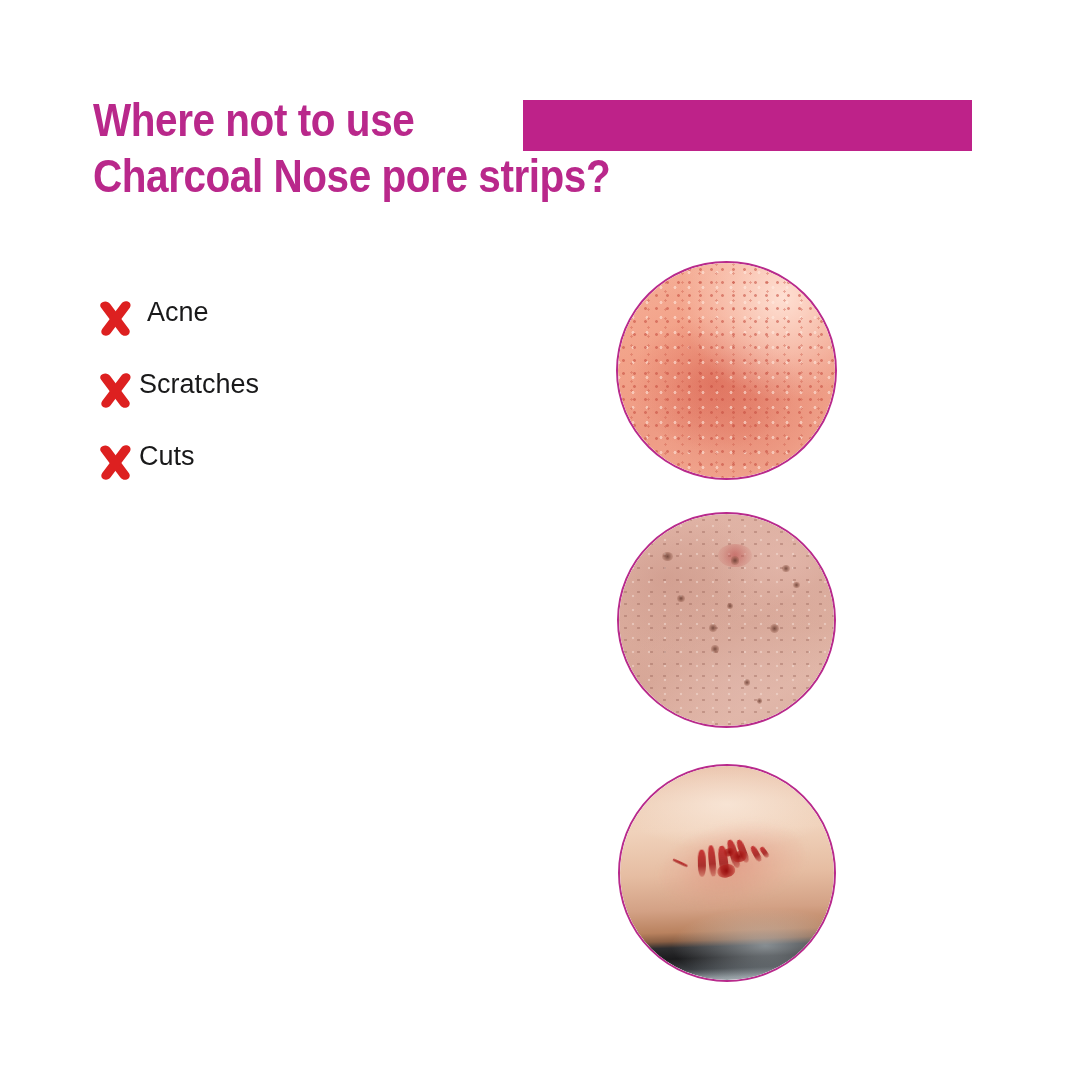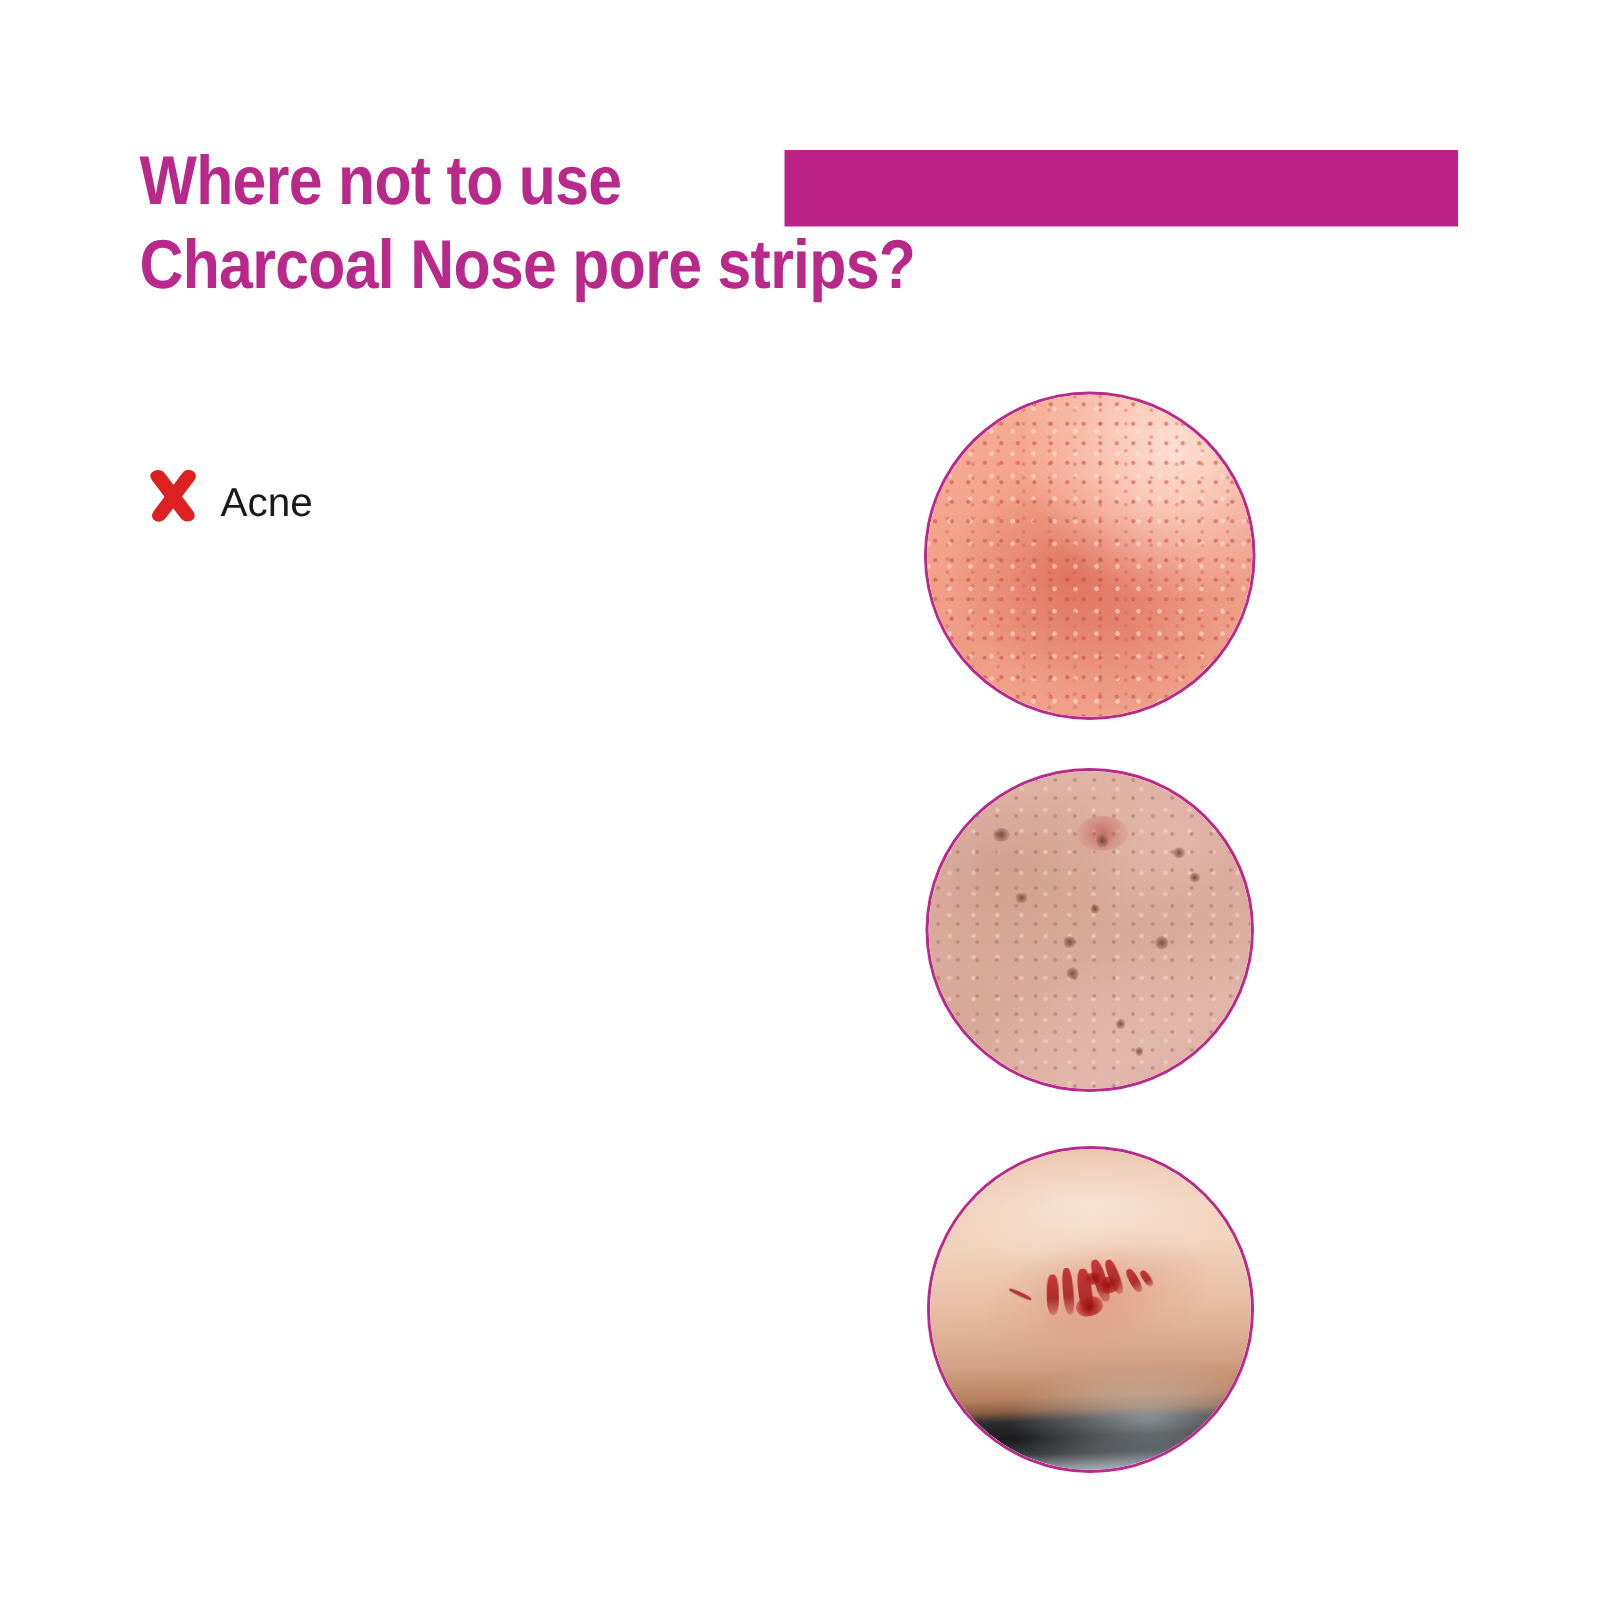--- a/index.html
+++ b/index.html
@@ -51,21 +51,21 @@
 
   
   .list {
     position: absolute;
     left: 96px;
     top: 299px;
     width: 430px;
   }
   .list-item {
     display: flex;
-    align-items: flex-end;
+    align-items: flex-start;
     height: 50px;
     margin-bottom: 22px;
   }
   .x-icon {
     width: 38px;
     height: 38px;
     flex: 0 0 38px;
     position: relative;
     display: block;
   }
@@ -216,21 +216,43 @@
           <g fill="#dd2020">
             <path d="M6.4 3.2 C9.2 1.6 12.4 2.4 14.2 5.0 L33.0 30.2 C34.6 32.6 33.6 35.4 30.9 36.4 C28.4 37.3 25.6 36.3 24.0 33.9 L5.1 8.8 C3.5 6.4 4.0 4.5 6.4 3.2 Z"></path>
             <path d="M31.8 2.6 C34.4 3.6 35.4 6.3 33.8 8.8 L14.8 34.0 C13.1 36.5 10.2 37.4 7.7 36.3 C5.2 35.2 4.6 32.5 6.2 30.1 L25.1 5.0 C26.8 2.5 29.3 1.6 31.8 2.6 Z"></path>
           </g>
         </svg>
       </span>
       <span class="item-label">Acne</span>
     </div>
 
 
-
+    <div class="list-item gap-narrow">
+      <span class="x-icon">
+        <svg width="38" height="38" viewBox="0 0 38 38" aria-hidden="true">
+          <g fill="#dd2020">
+            <path d="M6.4 3.2 C9.2 1.6 12.4 2.4 14.2 5.0 L33.0 30.2 C34.6 32.6 33.6 35.4 30.9 36.4 C28.4 37.3 25.6 36.3 24.0 33.9 L5.1 8.8 C3.5 6.4 4.0 4.5 6.4 3.2 Z"></path>
+            <path d="M31.8 2.6 C34.4 3.6 35.4 6.3 33.8 8.8 L14.8 34.0 C13.1 36.5 10.2 37.4 7.7 36.3 C5.2 35.2 4.6 32.5 6.2 30.1 L25.1 5.0 C26.8 2.5 29.3 1.6 31.8 2.6 Z"></path>
+          </g>
+        </svg>
+      </span>
+      <span class="item-label">Scratches</span>
+    </div>
+
+    <div class="list-item gap-narrow">
+      <span class="x-icon">
+        <svg width="38" height="38" viewBox="0 0 38 38" aria-hidden="true">
+          <g fill="#dd2020">
+            <path d="M6.4 3.2 C9.2 1.6 12.4 2.4 14.2 5.0 L33.0 30.2 C34.6 32.6 33.6 35.4 30.9 36.4 C28.4 37.3 25.6 36.3 24.0 33.9 L5.1 8.8 C3.5 6.4 4.0 4.5 6.4 3.2 Z"></path>
+            <path d="M31.8 2.6 C34.4 3.6 35.4 6.3 33.8 8.8 L14.8 34.0 C13.1 36.5 10.2 37.4 7.7 36.3 C5.2 35.2 4.6 32.5 6.2 30.1 L25.1 5.0 C26.8 2.5 29.3 1.6 31.8 2.6 Z"></path>
+          </g>
+        </svg>
+      </span>
+      <span class="item-label">Cuts</span>
+    </div>
 
   </div>
 
   <div class="photo" id="photo-inflamed">
     <div class="inner">
       <div class="base"></div>
       <div class="spots"></div>
     </div>
   </div>
 

